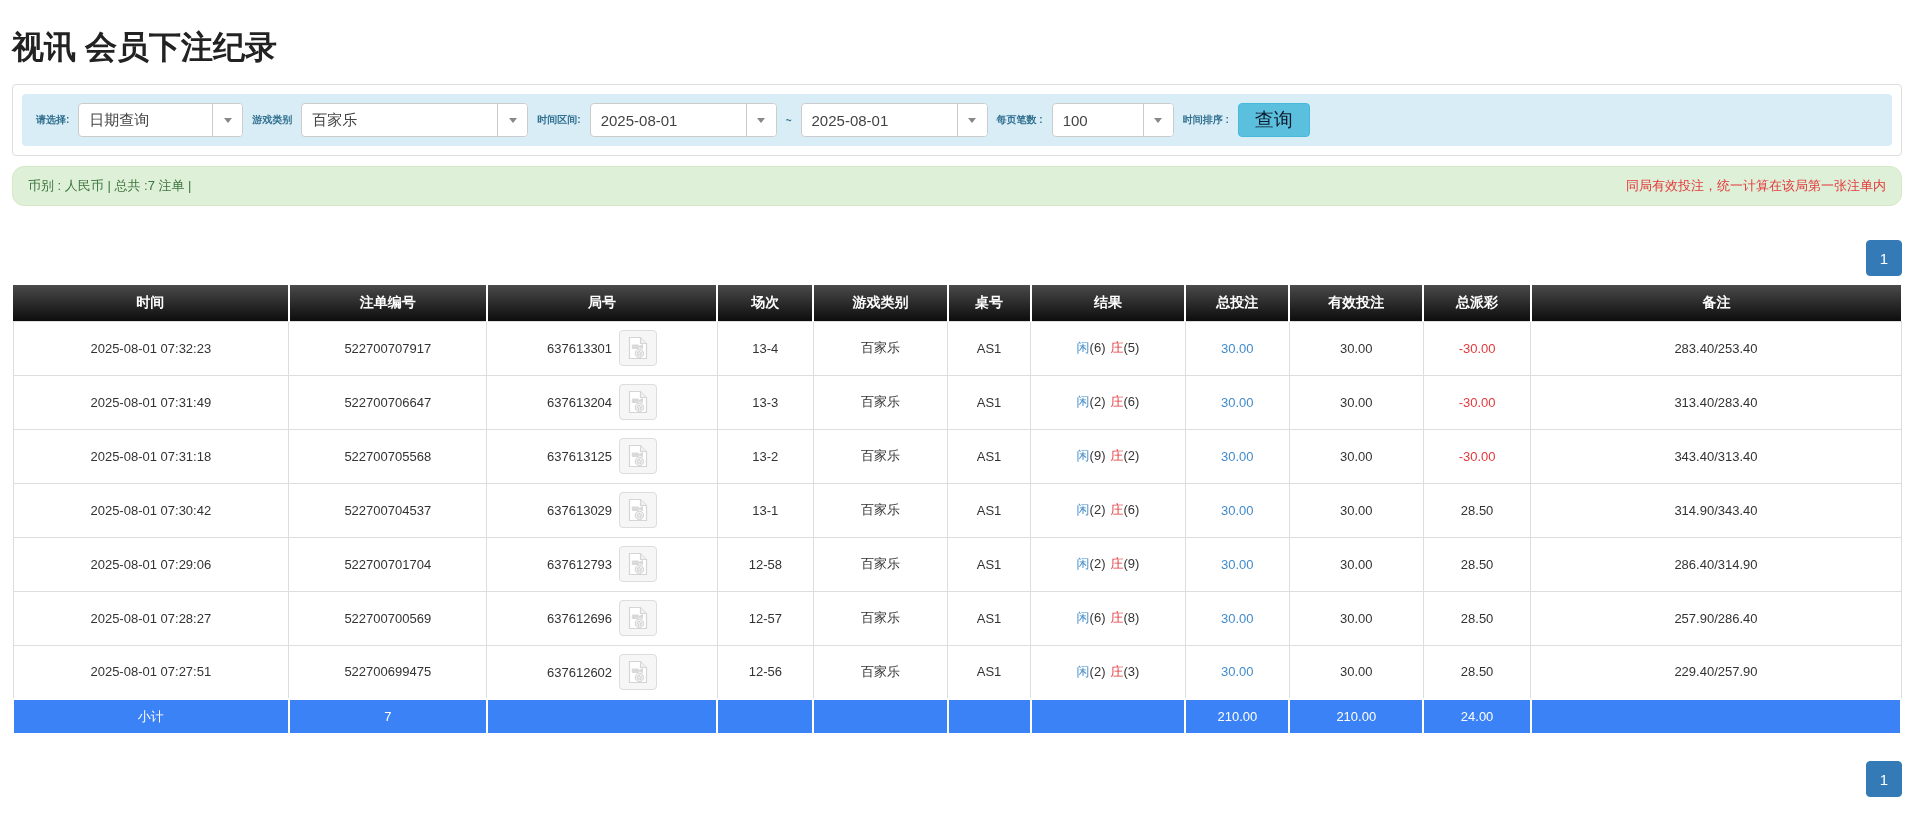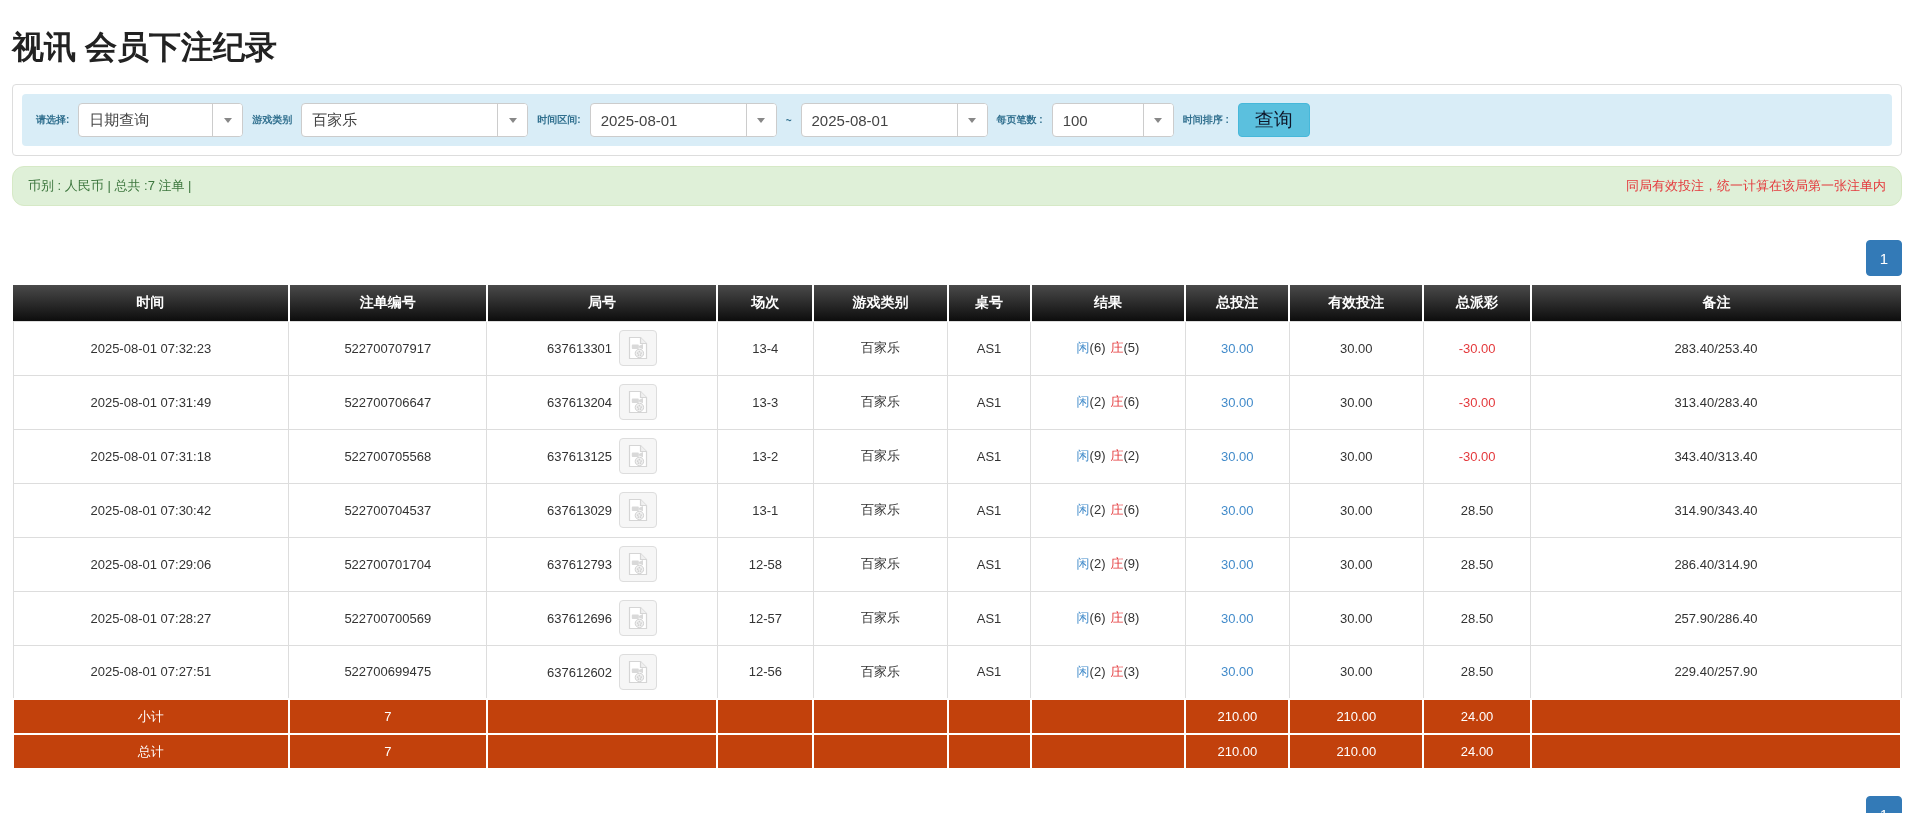--- a/index.html
+++ b/index.html
@@ -128,21 +128,21 @@
   tbody td {
     border: 1px solid #ddd;
     background: #fff;
     height: 54px;
     text-align: center;
     vertical-align: middle;
     font-size: 13px;
     color: #333;
   }
   tfoot td {
-    background: #c2410c;
+    background: #3b82f6;
     color: #fff;
     border: 2px solid #fff;
     height: 35px;
     text-align: center;
     vertical-align: middle;
     font-size: 13px;
   }
   a.bet-link { color: #428bca; text-decoration: none; }
   .res-p { color: #428bca; }
   .res-b { color: #e4393c; }
@@ -507,33 +507,20 @@
         <td></td>
         <td></td>
         <td></td>
         <td></td>
         <td></td>
         <td>210.00</td>
         <td>210.00</td>
         <td>24.00</td>
         <td></td>
       </tr>
-      <tr>
-        <td>总计</td>
-        <td>7</td>
-        <td></td>
-        <td></td>
-        <td></td>
-        <td></td>
-        <td></td>
-        <td>210.00</td>
-        <td>210.00</td>
-        <td>24.00</td>
-        <td></td>
-      </tr>
     </tfoot>
   </table>
 
   <div class="pager pager-bottom">
     <span class="page-btn">1</span>
   </div>
 
 </div>
 
 </body></html>

